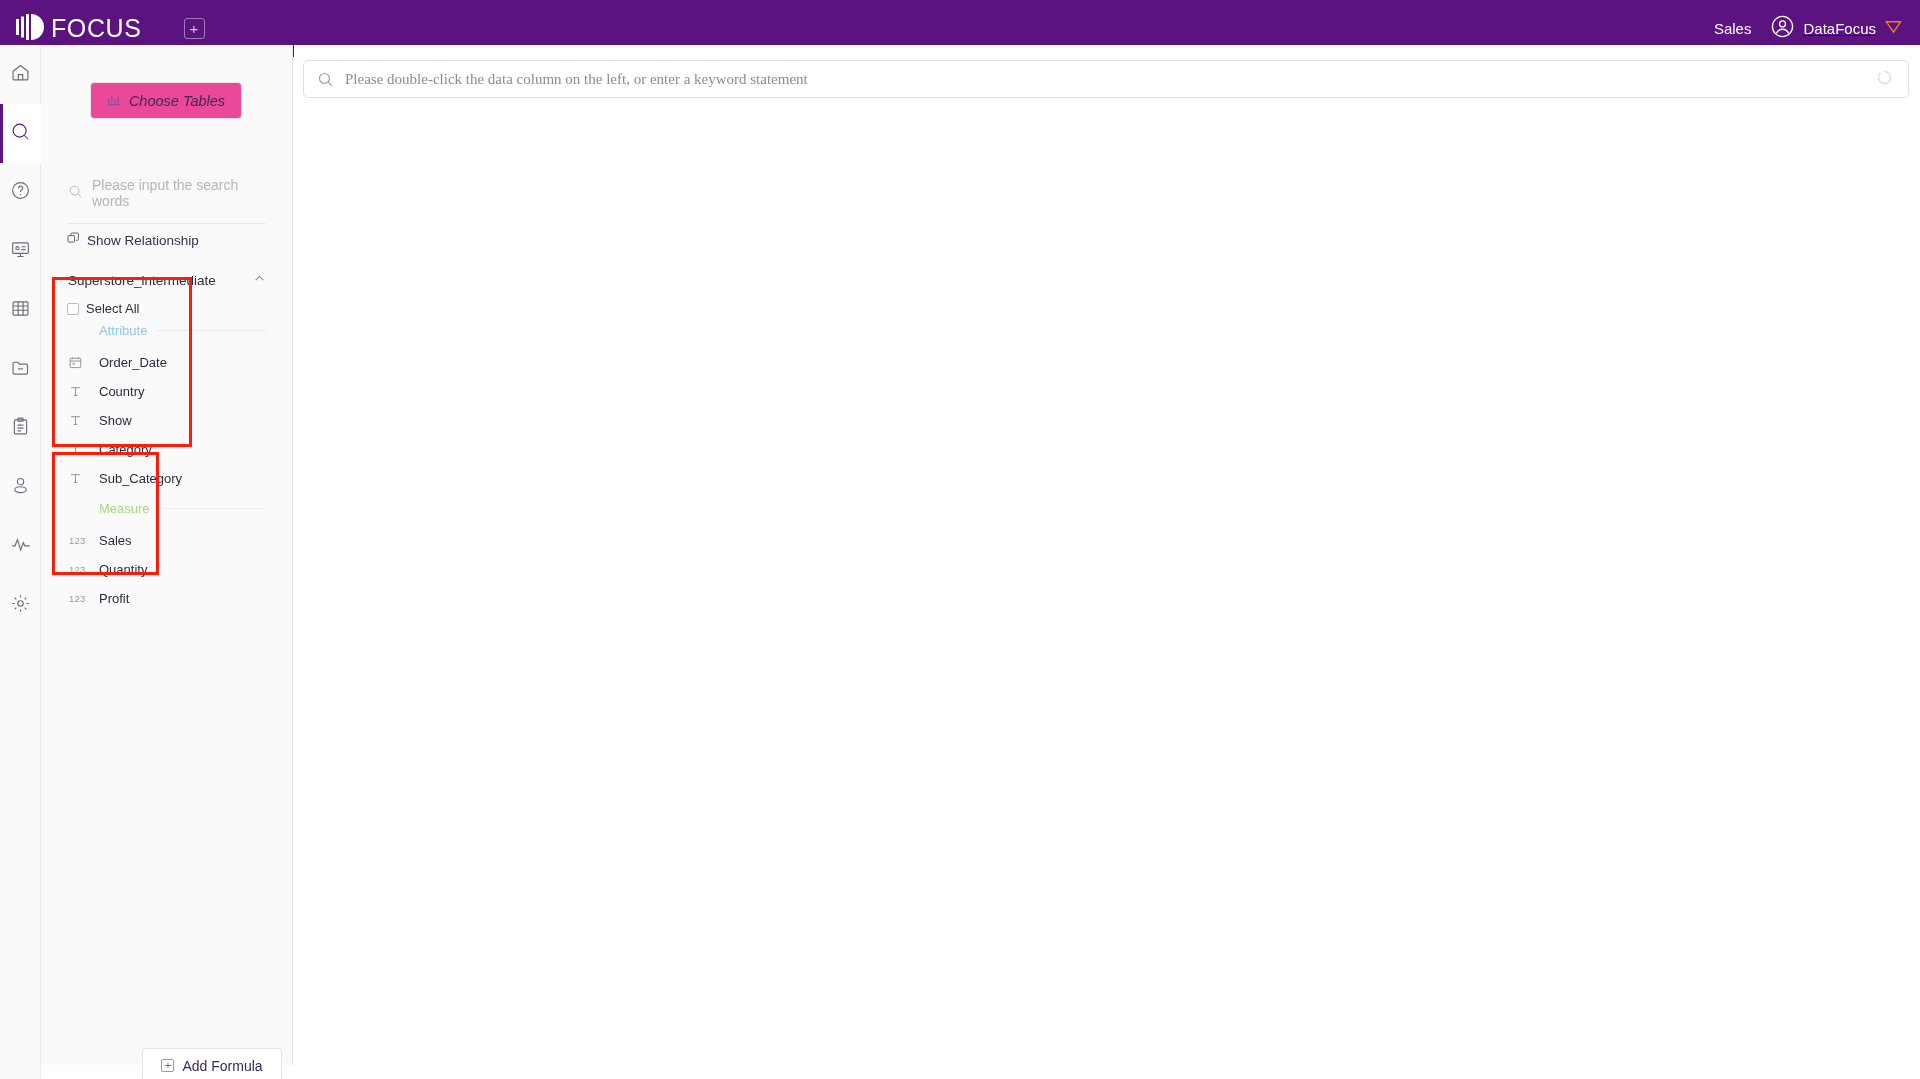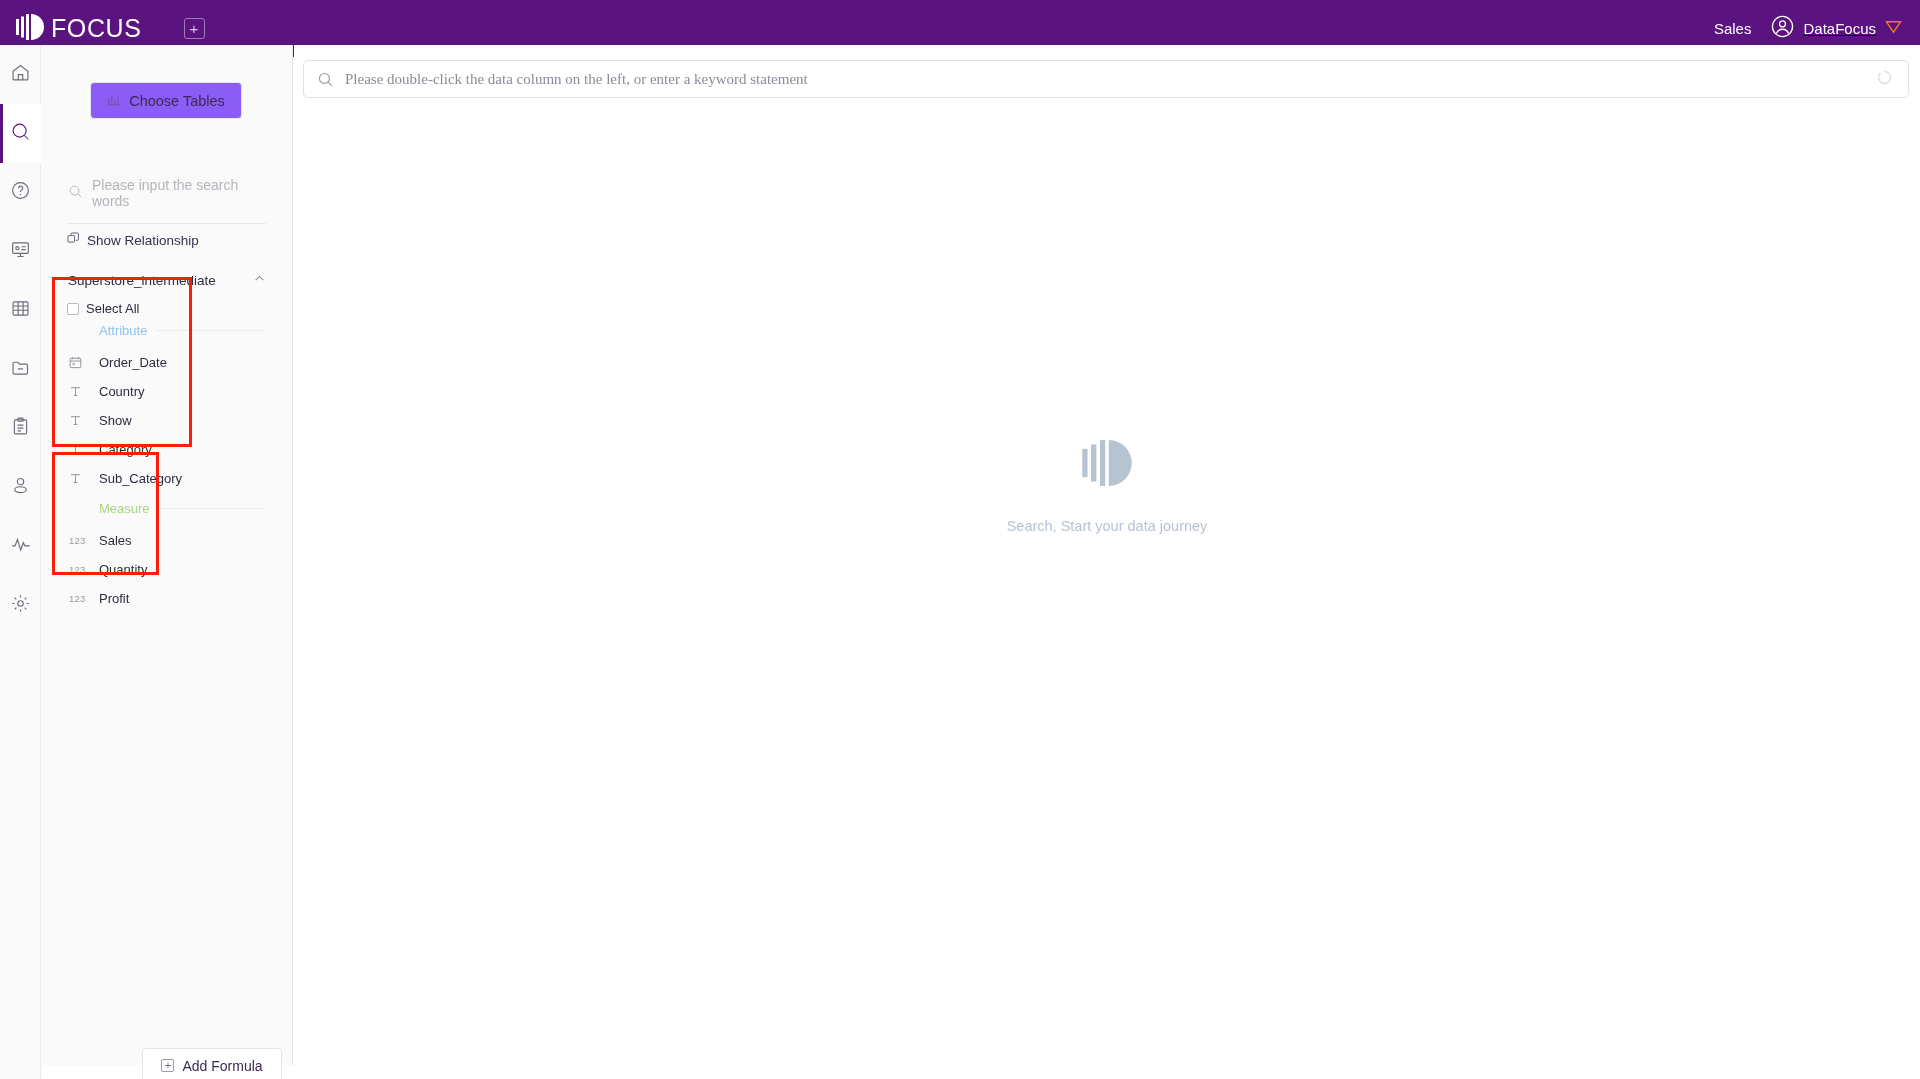--- a/index.html
+++ b/index.html
@@ -60,25 +60,25 @@
   
   .panel {
     position: absolute; top: 45px; left: 41px;
     width: 252px; height: 1020px;
     background: #fafafa;
     border-right: 1px solid #e8e8e8;
   }
   .choose-tables {
     position: absolute; left: 49px; top: 37px;
     width: 152px; height: 37px;
-    background: #8b5cf6;
+    background: #ec4899;
     border: 1px solid #e3e3e8; border-radius: 4px;
     display: flex; align-items: center; justify-content: center;
     gap: 8px;
-    font-size: 14.5px; color: #3b2a52;
+    font-size: 14.5px; color: #3b2a52; font-style: italic;
   }
   .panel-search {
     position: absolute; left: 27px; top: 132px;
     width: 198px; height: 32px;
     display: flex; align-items: center; gap: 9px;
   }
   .panel-search-text { color: #b4b4bc; font-size: 14px; }
   .panel-divider {
     position: absolute; left: 27px; top: 178px;
     width: 198px; height: 1px; background: #e9e9ec;
@@ -453,24 +453,13 @@
       </svg>
     </span>
     <span class="search-ph">Please double-click the data column on the left, or enter a keyword statement</span>
     <span class="search-spin">
       <svg width="15" height="15" viewBox="0 0 16 16" fill="none" stroke="#dcdce4" stroke-width="1.5" stroke-linecap="round">
         <path d="M8 1.6a6.4 6.4 0 1 1-4.5 1.9"></path>
       </svg>
     </span>
   </div>
 
-  <div class="empty-state">
-    <span>
-      <svg width="50" height="46" viewBox="0 0 28 26">
-        <rect x="0" y="5" width="3" height="16" fill="#b6c3d1"></rect>
-        <rect x="5" y="2.5" width="3" height="21" fill="#b6c3d1"></rect>
-        <rect x="10" y="0" width="3" height="26" fill="#b6c3d1"></rect>
-        <path d="M15 0 A13 13 0 0 1 15 26 Z" fill="#b6c3d1"></path>
-      </svg>
-    </span>
-    <span class="empty-text">Search, Start your data journey</span>
-  </div>
 </div>
 
 </body></html>

